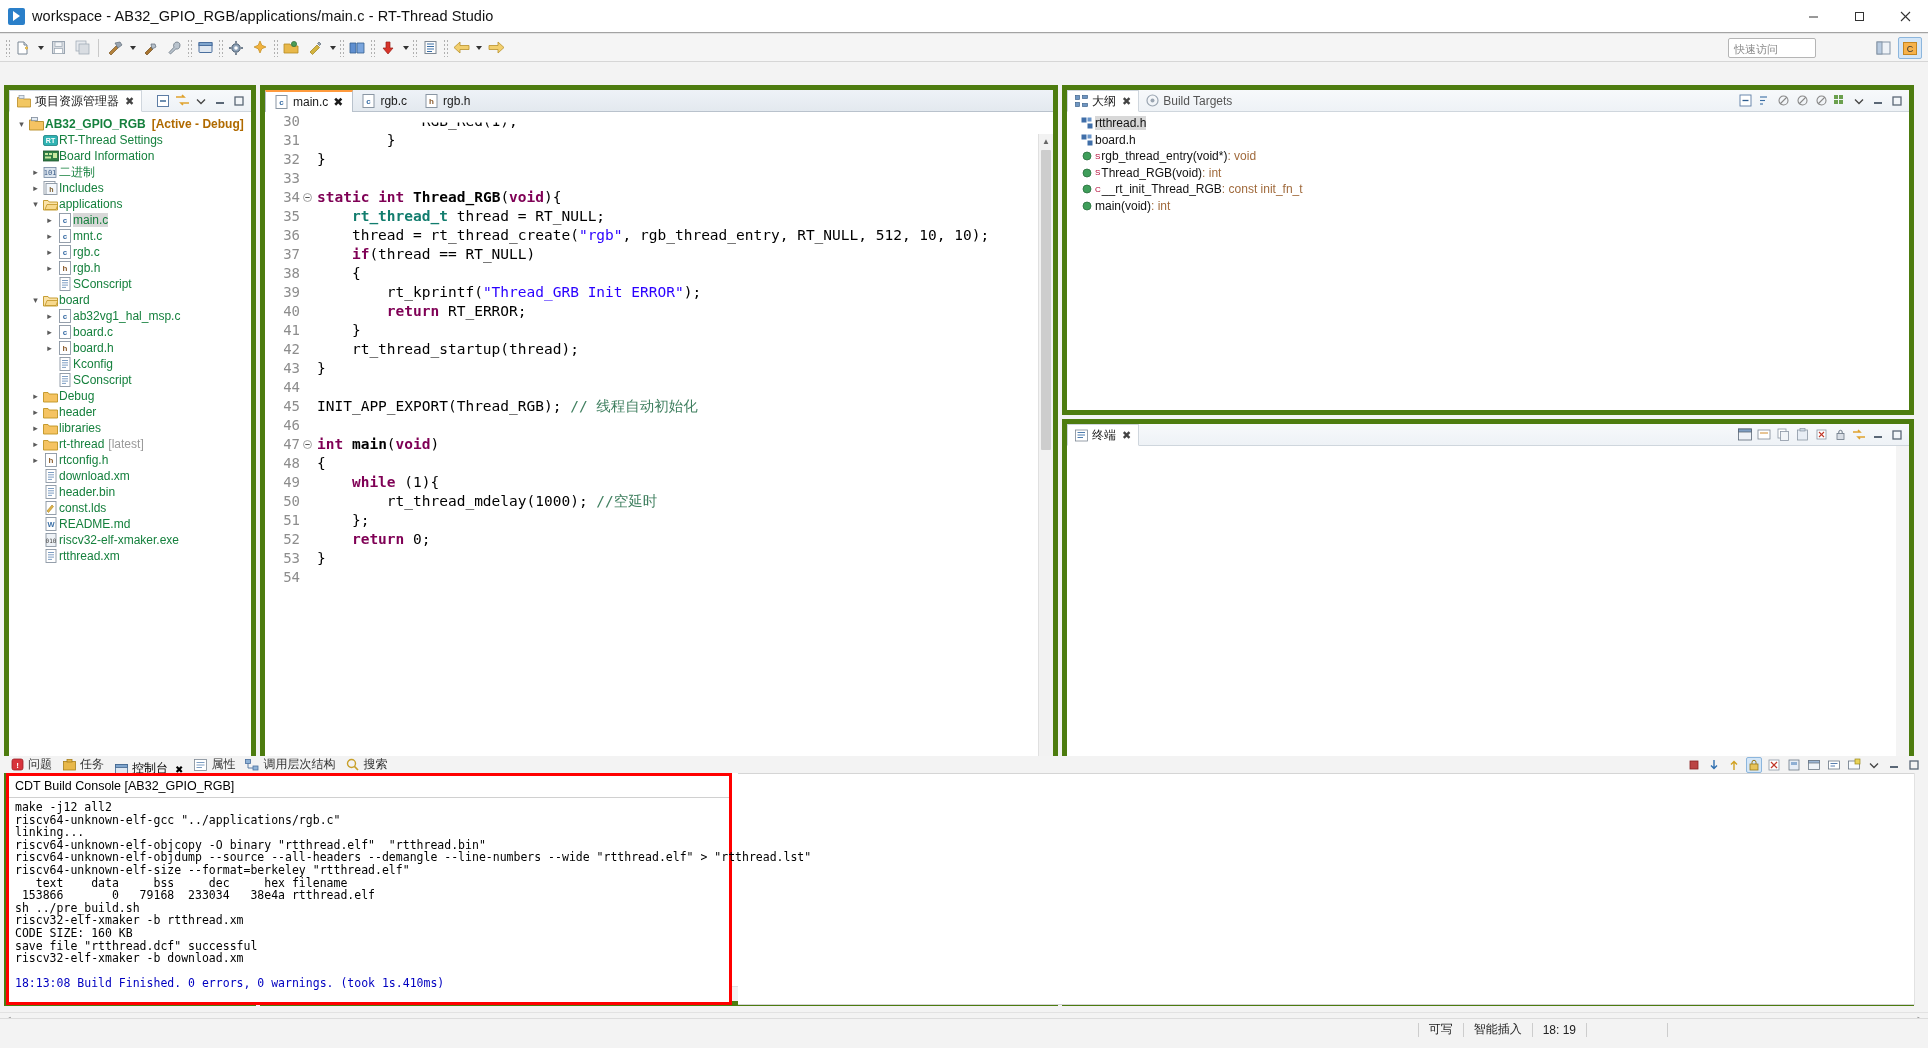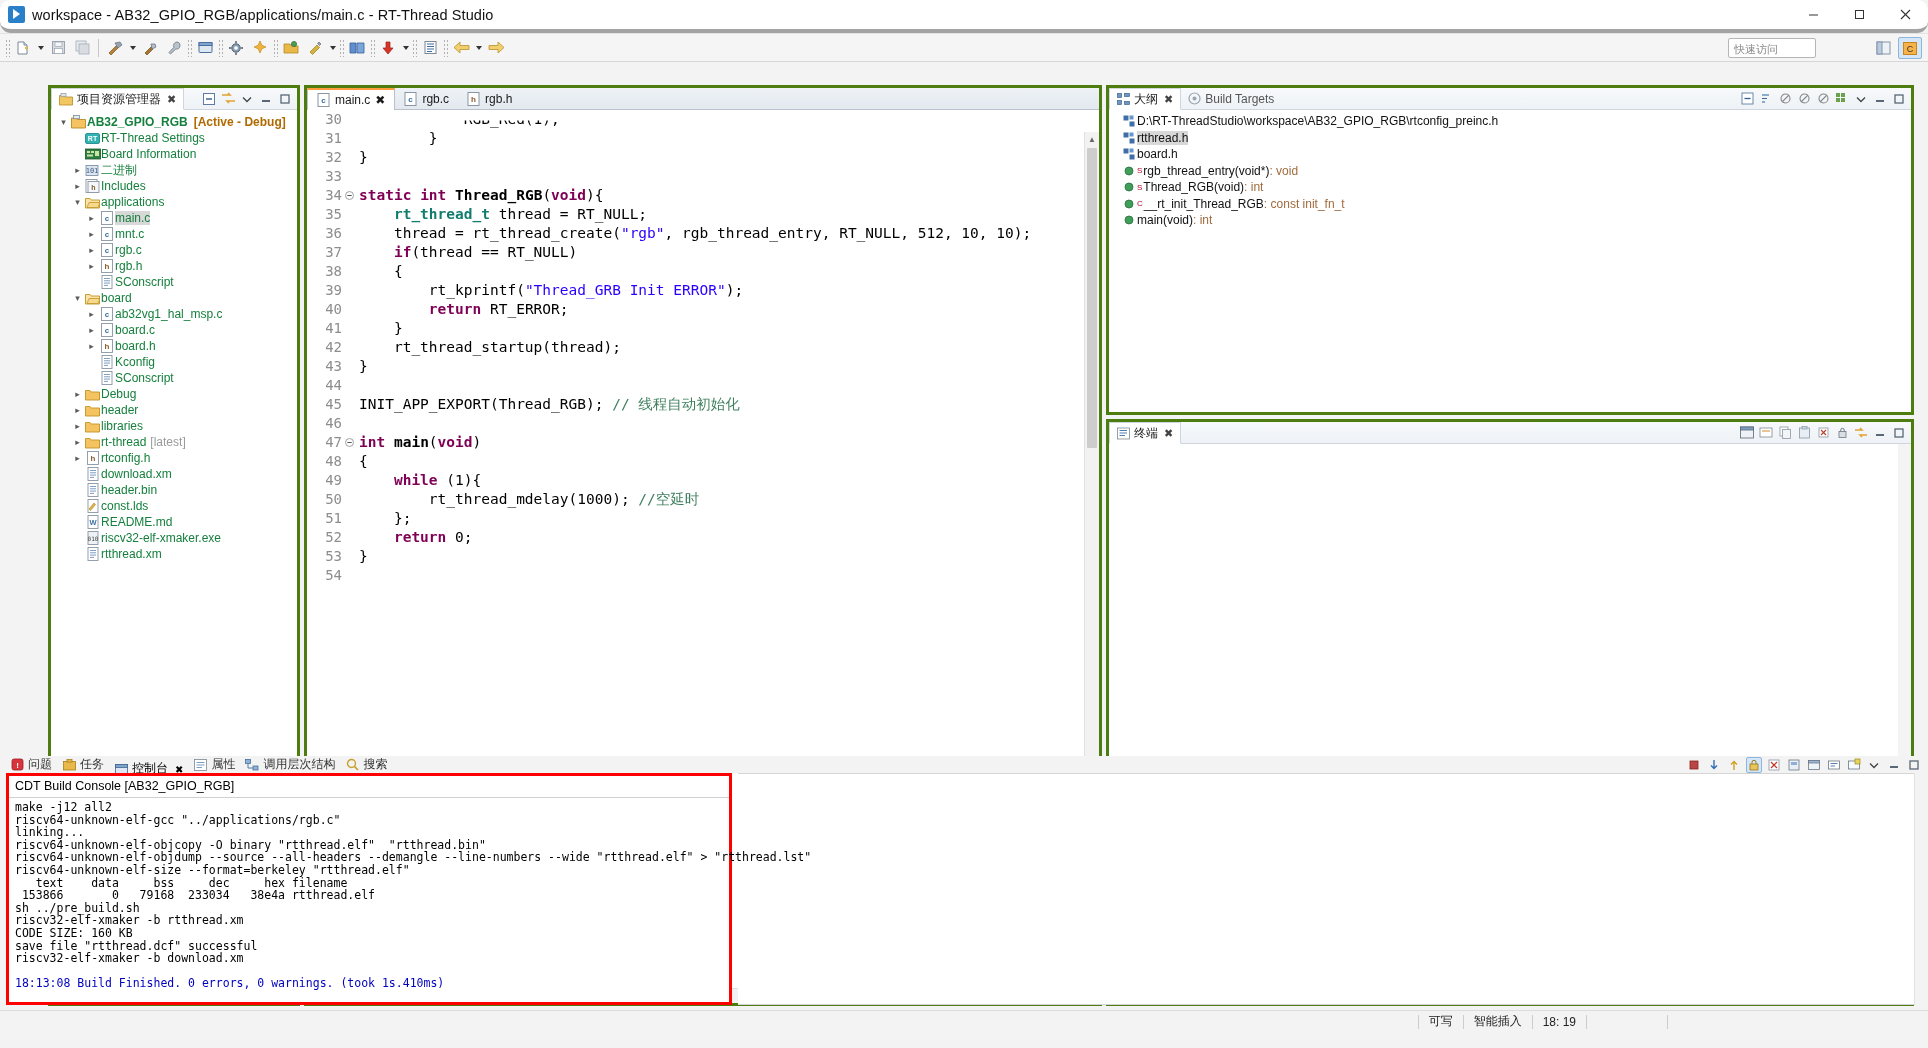--- a/index.html
+++ b/index.html
@@ -11,21 +11,21 @@
     font-family: "Liberation Sans", sans-serif;
     font-size: 12px;
     color: #000;
     -webkit-font-smoothing: antialiased;
   }
   .app { position: relative; width: 1928px; height: 1048px; background: #f3f3f3; }
 
   
   .titlebar {
     height: 33px; background: #ffffff; display: flex; align-items: center;
-    padding-left: 8px; border-bottom: 4px solid #a3a3a3; border-radius: 11px;
+    padding-left: 8px; border-bottom: 1px solid #a3a3a3;
   }
   .title-icon {
     width: 17px; height: 17px; margin-right: 7px; flex: none;
     background: #2a7fc9; border-radius: 2px; position: relative;
   }
   .title-icon::after {
     content: ""; position: absolute; left: 5px; top: 3px;
     border-left: 7px solid #fff; border-top: 5.5px solid transparent;
     border-bottom: 5.5px solid transparent;
   }
@@ -74,21 +74,21 @@
   .persp-btn {
     width: 24px; height: 22px; display: flex; align-items: center; justify-content: center;
     border-radius: 2px; font-size: 11px;
   }
   .persp-btn.active { background: #d4e6f7; border: 1px solid #8cb6dd; }
 
   
   .workarea { position: absolute; left: 0; top: 85px; right: 0; bottom: 42px; }
 
   
-  .panel { position: absolute; background: #fff; border: 3px solid #4d7c0f; margin-left: 44px; }
+  .panel { position: absolute; background: #fff; border: 5px solid #4d7c0f; }
   .panel-tabbar {
     height: 22px; background: linear-gradient(#f7f9fb, #eef2f6);
     display: flex; align-items: stretch; border-bottom: 1px solid #cfd6dd;
     position: relative;
   }
   .ptab {
     display: flex; align-items: center; gap: 4px; padding: 0 7px;
     font-size: 12px; color: #222; white-space: nowrap;
   }
   .ptab.active {
@@ -236,21 +236,21 @@
     position: absolute; right: 0; top: 17px; width: 14px; height: 232px; background: #f3f3f3;
     border-left: 1px solid #e2e2e2;
   }
   .console-hscroll {
     position: absolute; left: 0; right: 0; bottom: 0; height: 14px; background: #f3f3f3;
     display: flex; align-items: center; border-top: 1px solid #e2e2e2;
   }
 
   
   .statusbar {
-    position: absolute; left: 0; right: 0; bottom: 16px; height: 22px;
+    position: absolute; left: 0; right: 0; bottom: 8px; height: 22px;
     background: #f3f3f3; border-top: 1px solid #dcdcdc; display: flex; align-items: center;
     font-size: 12px; color: #222;
   }
   .sb-cell { padding: 0 10px; height: 22px; display: flex; align-items: center; }
   .sb-sep { width: 1px; height: 14px; background: #cdcdcd; }
   .sb-spacer { flex: 1; }
 
   svg { display: block; }
 </style>
 </head>
@@ -908,30 +908,20 @@
               </svg>
           </div>
           <div class="ptool">
             <svg width="12" height="12" viewBox="0 0 12 12">
                 <rect x="2" y="2" width="8" height="8" fill="none" stroke="#5a6776" stroke-width="1.3"></rect>
               </svg>
           </div>
         </div>
       </div>
       <div class="outline-list" id="outline-list">
-          <div class="orow">
-            <span class="oicon">
-              <svg width="12" height="12" viewBox="0 0 12 12">
-                <rect x="0.5" y="0.5" width="5" height="5" fill="#3f6ea8"></rect>
-                <rect x="6.5" y="6.5" width="5" height="5" fill="#3f6ea8"></rect>
-                <rect x="6.5" y="0.5" width="4" height="4" fill="#6a95c9"></rect>
-              </svg>
-            </span>
-            <span class="oname">D:\RT-ThreadStudio\workspace\AB32_GPIO_RGB\rtconfig_preinc.h</span>
-          </div>
           <div class="orow selected">
             <span class="oicon">
               <svg width="12" height="12" viewBox="0 0 12 12">
                 <rect x="0.5" y="0.5" width="5" height="5" fill="#3f6ea8"></rect>
                 <rect x="6.5" y="6.5" width="5" height="5" fill="#3f6ea8"></rect>
                 <rect x="6.5" y="0.5" width="4" height="4" fill="#6a95c9"></rect>
               </svg>
             </span>
             <span class="oname">rtthread.h</span>
           </div>

